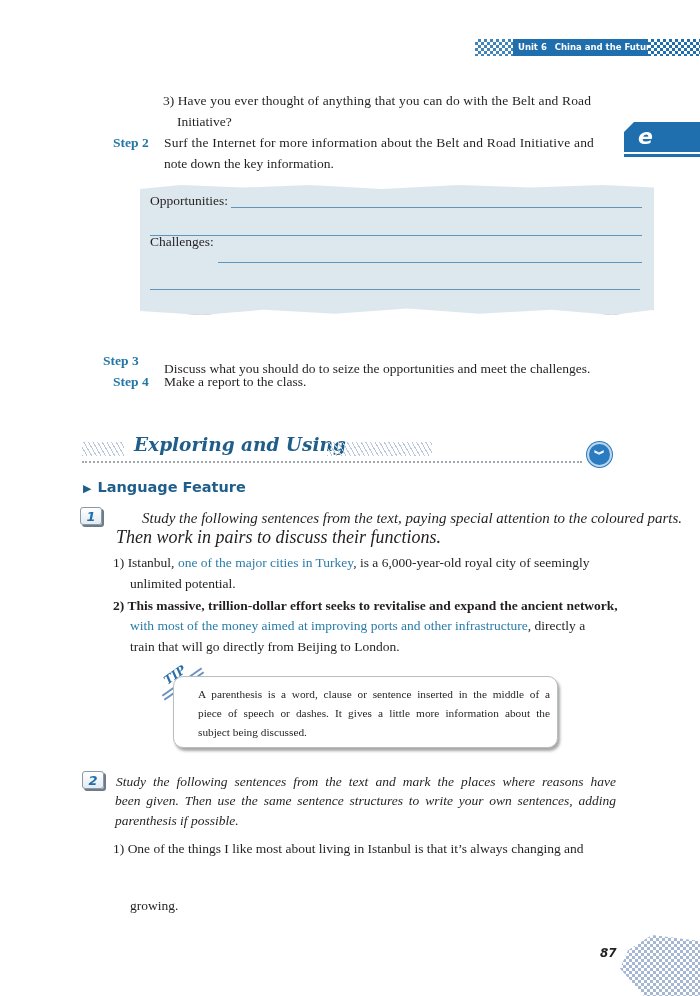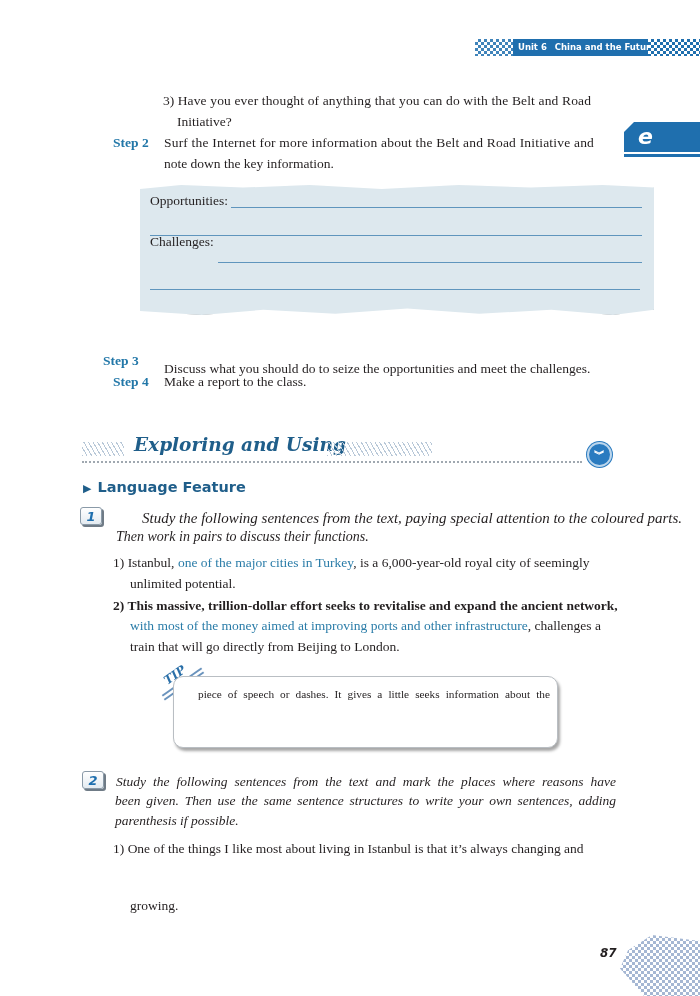--- a/index.html
+++ b/index.html
@@ -117,43 +117,45 @@
   <div class="dotted-rule"></div>
   <div class="chevron-btn">︾</div>
 </div>
 
 <div class="subhead">
   <span class="tri">▶</span><span>Language Feature</span>
 </div>
 
 <div class="num-badge" style="left:80px; top:507px;">1</div>
 <div class="line instr" style="left:112px; top:508px; font-size:15px;margin-left:30px;">Study the following sentences from the text, paying special attention to the coloured parts.</div>
-<div class="line instr" style="left:116px; top:527px; font-size:14px;">Then work in pairs to discuss their functions.</div>
+<div class="line instr" style="left:116px; top:527px; font-size:18px;">Then work in pairs to discuss their functions.</div>
 
 <div class="line" style="left:113px; top:553px;">
   <span>1)</span>
   <span>Istanbul, </span><span class="hl">one of the major cities in Turkey</span><span>, is a 6,000-year-old royal city of seemingly</span>
 </div>
 <div class="line" style="left:130px; top:574px;">unlimited potential.</div>
 
 <div class="line" style="left:113px; top:596px;font-weight:bold;">
   <span>2)</span>
   <span>This massive, trillion-dollar effort seeks to revitalise and expand the ancient network,</span>
 </div>
 <div class="line" style="left:130px; top:616px;">
-  <span class="hl">with most of the money aimed at improving ports and other infrastructure</span><span>, challenges a</span>
+  <span class="hl">with most of the money aimed at improving ports and other infrastructure</span><span>, directly a</span>
 </div>
 <div class="line" style="left:130px; top:637px;">train that will go directly from Beijing to London.</div>
 
 <div class="tip-slash"></div>
 <div class="tip-slash b"></div>
 <div class="tip-label">TIP</div>
 <div class="tip-box">
   <div class="tip-text">
-    <div style="text-align:justify; text-align-last:justify;">piece of speech or dashes. It gives a little seeks information about the</div>
+    <div style="text-align:justify; text-align-last:justify;">A parenthesis is a word, clause or sentence inserted in the middle of a</div>
+    <div style="text-align:justify; text-align-last:justify;">piece of speech or dashes. It gives a little more information about the</div>
+    <div>subject being discussed.</div>
   </div>
 </div>
 
 <div class="num-badge" style="left:82px; top:771px;">2</div>
 <div class="line instr" style="left:116px; top:772px; width:500px; text-align:justify; text-align-last:justify;">Study the following sentences from the text and mark the places where reasons have</div>
 <div class="line instr" style="left:115px; top:791px; width:501px; text-align:justify; text-align-last:justify;">been given. Then use the same sentence structures to write your own sentences, adding</div>
 <div class="line instr" style="left:115px; top:811px;">parenthesis if possible.</div>
 
 <div class="line" style="left:113px; top:839px;">
   <span>1)</span>

